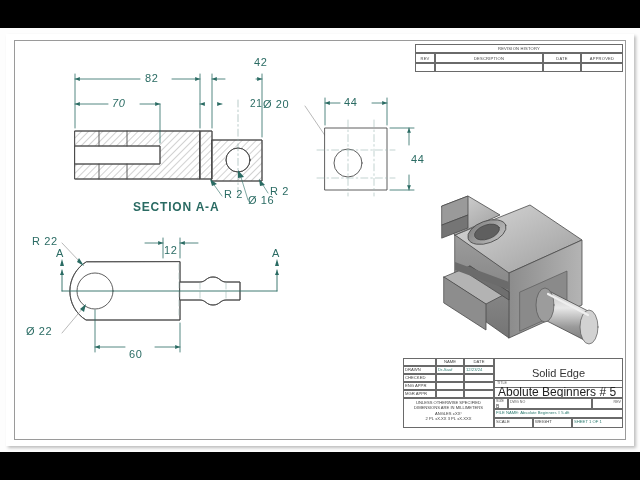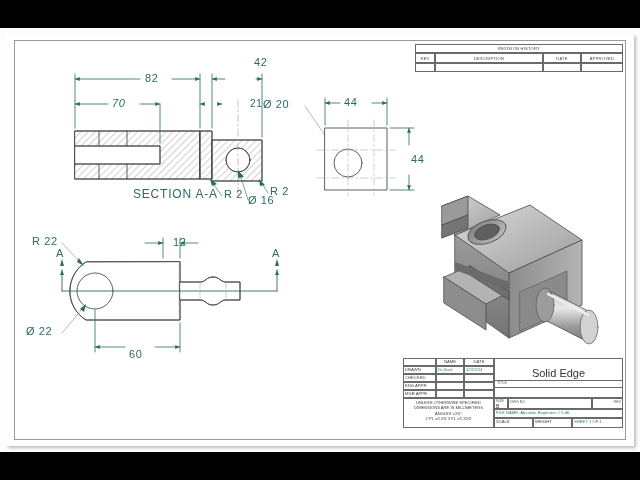--- a/index.html
+++ b/index.html
@@ -256,27 +256,27 @@
     <div class="dim" style="left:145px;top:72px;">82</div>
     <div class="dim" style="left:112px;top:97px;font-style:italic;">70</div>
     <div class="dim" style="left:230px;top:56px;margin-left:24px;">42</div>
     <div class="dim dim-sm" style="left:206px;top:98px;">21</div>
     <div class="dim" style="left:263px;top:98px;">Ø 20</div>
     <div class="dim" style="left:344px;top:96px;">44</div>
     <div class="dim" style="left:411px;top:153px;">44</div>
     <div class="dim" style="left:224px;top:188px;">R 2</div>
     <div class="dim" style="left:270px;top:185px;">R 2</div>
     <div class="dim" style="left:248px;top:194px;">Ø 16</div>
-    <div class="seclbl" style="left:133px;top:187px;">SECTION A-A</div>
+    <div class="seclbl" style="left:133px;top:200px;font-weight:bold;">SECTION A-A</div>
   </div>
 
   <div>
     <div class="dim" style="left:32px;top:235px;">R 22</div>
     <div class="dim" style="left:26px;top:325px;">Ø 22</div>
-    <div class="dim" style="left:164px;top:236px;padding-left:9px;">12</div>
+    <div class="dim" style="left:164px;top:244px;">12</div>
     <div class="dim" style="left:129px;top:340px;margin-top:8px;">60</div>
     <div class="secmark" style="left:56px;top:247px;">A</div>
     <div class="secmark" style="left:272px;top:247px;">A</div>
   </div>
 
   <div>
 
     <div class="tb-cell" style="left:403px;top:358px;width:33px;height:8px;"></div>
     <div class="tb-cell" style="left:436px;top:358px;width:28px;height:8px;text-align:center;">NAME</div>
     <div class="tb-cell" style="left:464px;top:358px;width:30px;height:8px;text-align:center;">DATE</div>
@@ -301,20 +301,21 @@
       <div>UNLESS OTHERWISE SPECIFIED</div>
       <div>DIMENSIONS ARE IN MILLIMETERS</div>
       <div>ANGLES ±XX°</div>
       <div>2 PL ±X.XX  3 PL ±X.XXX</div>
     </div>
 
     <div class="tb-cell tb-big" style="left:494px;top:358px;width:129px;height:30px;">Solid Edge</div>
 
     <div class="tb-cell" style="left:494px;top:380px;width:129px;height:18px;padding:0;">
       <div class="tb-tiny" style="padding-left:2px;line-height:4.5px;">TITLE</div>
+      <div style="font-size:12px;color:#222;padding-left:3px;line-height:13px;">Abolute Beginners # 5</div>
     </div>
 
     <div class="tb-cell" style="left:494px;top:398px;width:14px;height:11px;">
       <div class="tb-tiny" style="line-height:4.5px;">SIZE</div>
       <div style="font-size:5px;color:#444;line-height:5.5px;">B</div>
     </div>
     <div class="tb-cell" style="left:508px;top:398px;width:84px;height:11px;">
       <div class="tb-tiny">DWG NO</div>
     </div>
     <div class="tb-cell" style="left:592px;top:398px;width:31px;height:11px;">

